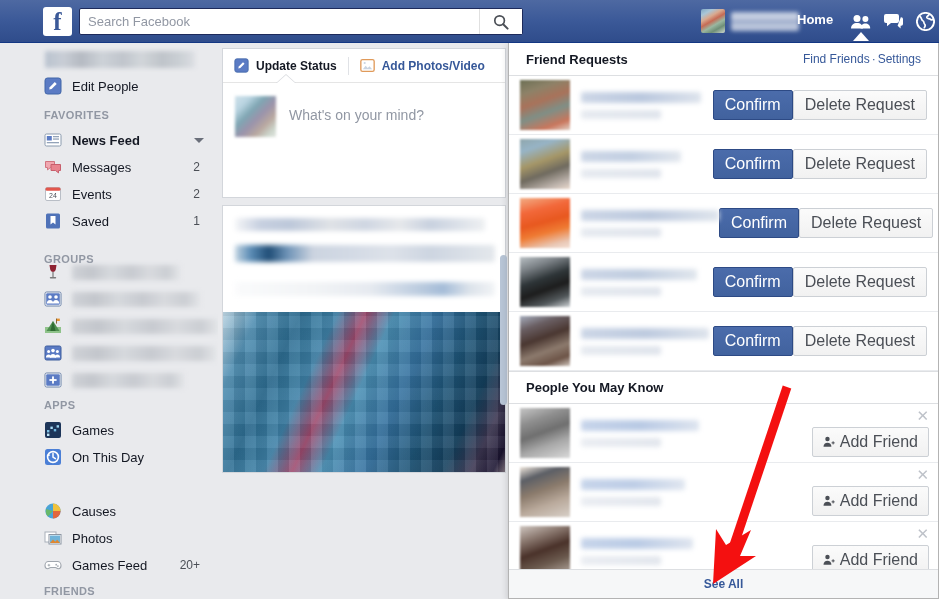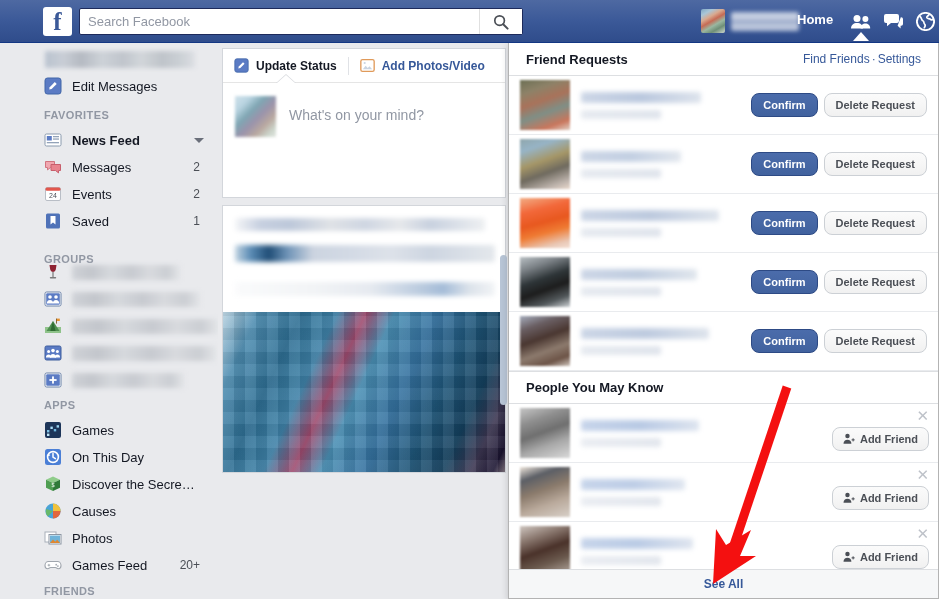--- a/index.html
+++ b/index.html
@@ -187,30 +187,30 @@
 
   .fr-row {
     height: 59px; border-bottom: 1px solid #e9ebee;
     display: flex; align-items: center; padding: 0 11px; position: relative;
   }
   .fr-av { width: 50px; height: 50px; flex: 0 0 50px; filter: blur(1.2px); }
   .fr-txt { flex: 1; padding-left: 11px; }
   .fr-nm { height: 11px; width: 120px; border-radius: 2px; filter: blur(2.4px); margin-bottom: 7px; }
   .fr-sub { height: 9px; width: 80px; border-radius: 2px; filter: blur(2.4px); }
   .btn {
-    font-size: 11px; font-weight: bold; border-radius: 8px;
+    font-size: 16px; font-weight: normal; border-radius: 2px;
     cursor: pointer; white-space: nowrap; font-family: "Liberation Sans", sans-serif;
   }
   .btn-confirm {
     background: linear-gradient(to bottom,#4b6cab,#41629e);
     border: 1px solid #2d4a85; color: #fff; padding: 5px 11px;
   }
   .btn-delete {
     background: linear-gradient(to bottom,#fbfbfb,#f1f1f1);
-    border: 1px solid #ccd0d5; color: #4b4f56; padding: 5px 11px; margin-left: 6px;
+    border: 1px solid #ccd0d5; color: #4b4f56; padding: 5px 11px; 
   }
   .btn-add {
     background: linear-gradient(to bottom,#fbfbfb,#f1f1f1);
     border: 1px solid #ccd0d5; color: #4b4f56; padding: 5px 10px;
     display: flex; align-items: center; gap: 5px;
   }
   .pymk-row {
     height: 59px; border-bottom: 1px solid #e9ebee;
     display: flex; align-items: center; padding: 0 11px; position: relative;
   }
@@ -274,21 +274,21 @@
 <div class="sidebar">
   <div class="sb-blurname"></div>
 
   <div class="sb-row" style="top:30px">
     <div class="sb-ico">
       <svg width="18" height="18" viewBox="0 0 18 18">
         <rect x="1" y="1" width="16" height="16" rx="2.5" fill="#5b7bc4" stroke="#4166a8"></rect>
         <path d="M5.2 12.6l.5-2.4 5.1-5.1 1.9 1.9-5.1 5.1z" fill="#fff"></path>
       </svg>
     </div>
-    <span class="sb-label">Edit Messages</span>
+    <span class="sb-label">Edit People</span>
   </div>
 
   <div class="sb-head" style="top:66px">FAVORITES</div>
 
   <div class="sb-row" style="top:84px">
     <div class="sb-ico">
       <svg width="18" height="18" viewBox="0 0 18 18">
         <rect x="1" y="3" width="16" height="12" rx="1.5" fill="#fff" stroke="#8a9aae"></rect>
         <rect x="2.8" y="5" width="5" height="4.5" fill="#5b7bc4"></rect>
         <rect x="9" y="5" width="6" height="1.3" fill="#93a3b8"></rect>
@@ -418,31 +418,20 @@
         <rect x="3" y="9" width="2.4" height="2.4" fill="#7fc4e8"></rect>
         <rect x="6.4" y="5.6" width="2.4" height="2.4" fill="#a8dcf5"></rect>
         <rect x="9.8" y="8" width="2.4" height="2.4" fill="#6fb9e0"></rect>
         <rect x="3" y="12.6" width="2.4" height="2.4" fill="#bfe6f8"></rect>
         <rect x="12.6" y="4.2" width="2.4" height="2.4" fill="#9ad4f0"></rect>
       </svg>
     </div>
     <span class="sb-label">Games</span>
   </div>
 
-  <div class="sb-row" style="top:428px">
-    <div class="sb-ico">
-      <svg width="18" height="18" viewBox="0 0 18 18">
-        <path d="M9 1.4l7 3.3-7 3.3-7-3.3z" fill="#8fcc8a"></path>
-        <path d="M2 4.7v8l7 3.3v-8z" fill="#4f9e52"></path>
-        <path d="M16 4.7v8l-7 3.3v-8z" fill="#2f7a38"></path>
-        <text x="9" y="12" font-size="5.5" fill="#fff" text-anchor="middle" font-family="Liberation Sans, sans-serif">$</text>
-      </svg>
-    </div>
-    <span class="sb-label">Discover the Secre…</span>
-  </div>
 
   <div class="sb-row" style="top:482px">
     <div class="sb-ico">
       <svg width="18" height="18" viewBox="0 0 18 18">
         <rect x="1" y="3" width="11" height="10" fill="#fff" stroke="#a9b0ba"></rect>
         <rect x="5" y="5.5" width="12" height="9.5" fill="#fff" stroke="#8c96a3"></rect>
         <rect x="6" y="6.5" width="10" height="7.5" fill="#6fb3d9"></rect>
         <path d="M6 14l3-3.6 2.2 2.4 2-2 2.8 3.2z" fill="#e0872f"></path>
       </svg>
     </div>

